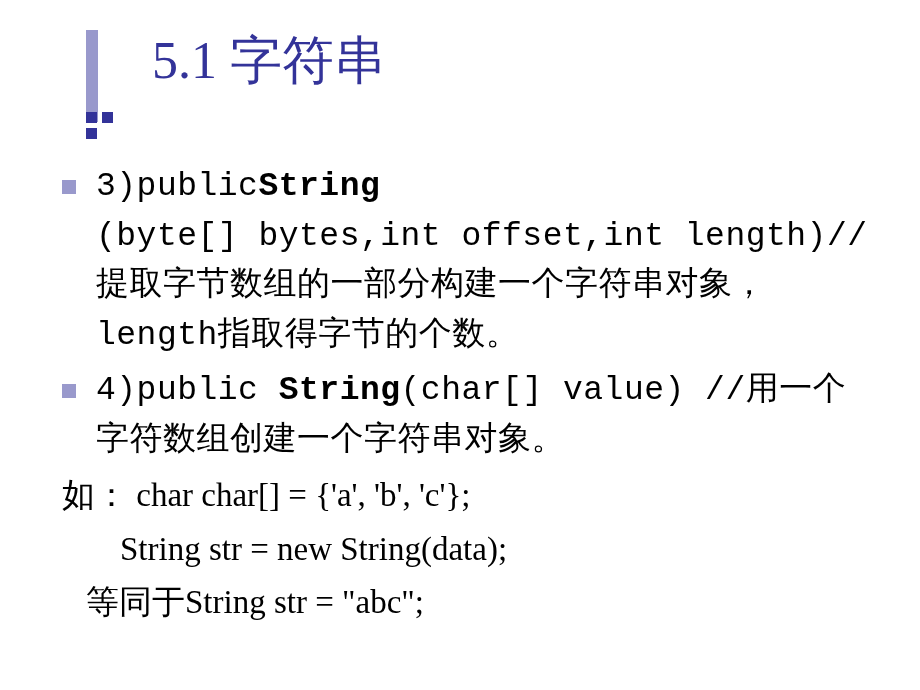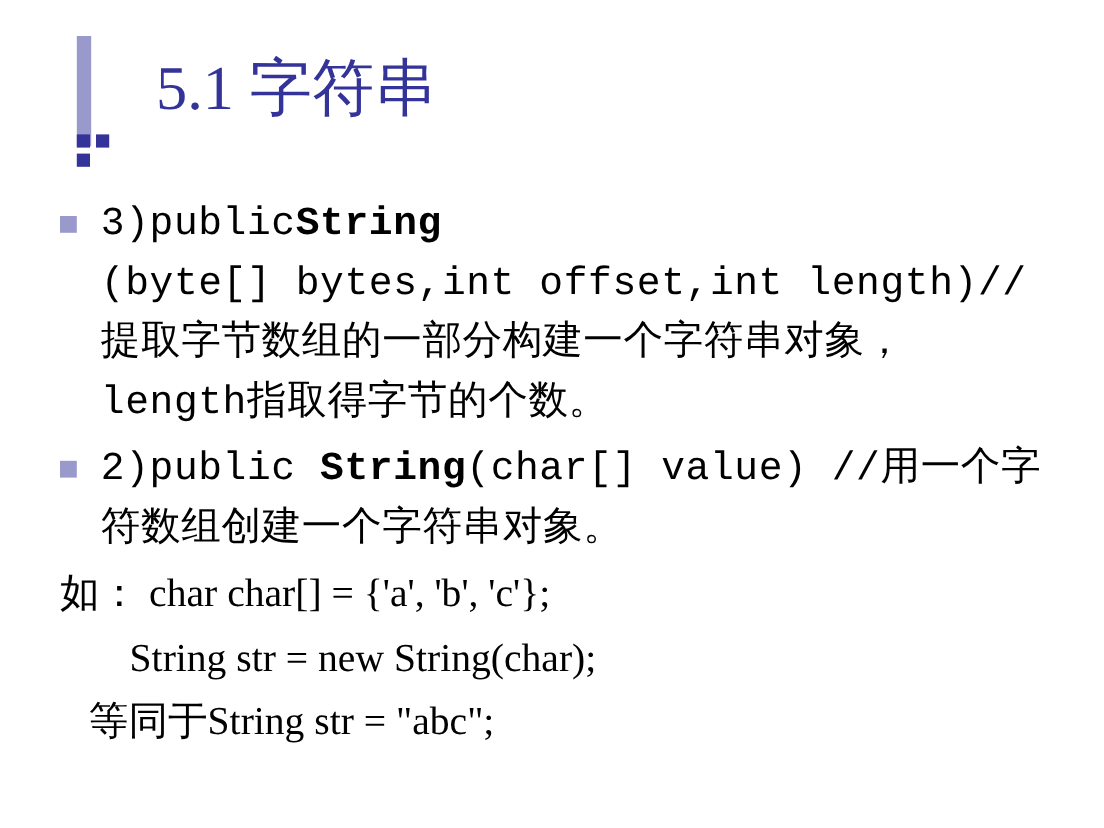--- a/index.html
+++ b/index.html
@@ -14,23 +14,23 @@
   }
   .slide {
     position: relative;
     width: 920px;
     height: 690px;
     box-sizing: border-box;
     padding: 30px 50px 40px 50px;
   }
   .title-block {
     display: flex;
-    align-items: center;
+    align-items: flex-start;
     margin-bottom: 40px;
-    margin-left: 14px;
+    margin-left: 36px;
   }
   .title-decoration {
     position: relative;
     width: 56px;
     height: 92px;
     margin-right: 10px;
   }
   .title-decoration .vline {
     position: absolute;
     left: 0;
@@ -50,21 +50,21 @@
   .title-decoration .s3 { left: 0px;  top: 98px; }
   .title-text {
     font-size: 52px;
     color: #333399;
     font-family: "Times New Roman", "SimSun", serif;
     margin-top: -4px;
   }
   .content {
     font-size: 33px;
     line-height: 1.5;
-    margin-left: 0;
+    margin-left: 12px;
   }
   .bitem {
     display: flex;
     align-items: flex-start;
     margin-bottom: 6px;
   }
   .bullet {
     display: inline-block;
     width: 14px;
     height: 14px;
@@ -111,26 +111,26 @@
       <span class="bullet"></span>
       <div class="btext mono">
         <span>3)public</span><span class="bold">String</span><br>
         <span>(byte[]  bytes,int  offset,int  length)//提取字节数组的一部分构建一个字符串对象，length指取得字节的个数。</span>
       </div>
     </div>
 
     <div class="bitem">
       <span class="bullet"></span>
       <div class="btext mono">
-        <span>2)public </span><span class="bold">String</span><span>(char[]  value) //用一个字符数组创建一个字符串对象。</span>
+        <span>4)public </span><span class="bold">String</span><span>(char[]  value) //用一个字符数组创建一个字符串对象。</span>
       </div>
     </div>
 
     <div class="plain">
       <span>如：</span><span>  char char[] = {'a', 'b', 'c'};</span>
     </div>
-    <div class="plain indent1">String str = new String(char);</div>
+    <div class="plain indent1">String str = new String(data);</div>
     <div class="plain indent2">
       <span>等同于</span><span>String str = "abc";</span>
     </div>
 
   </div>
 </div>
 
 </body></html>

